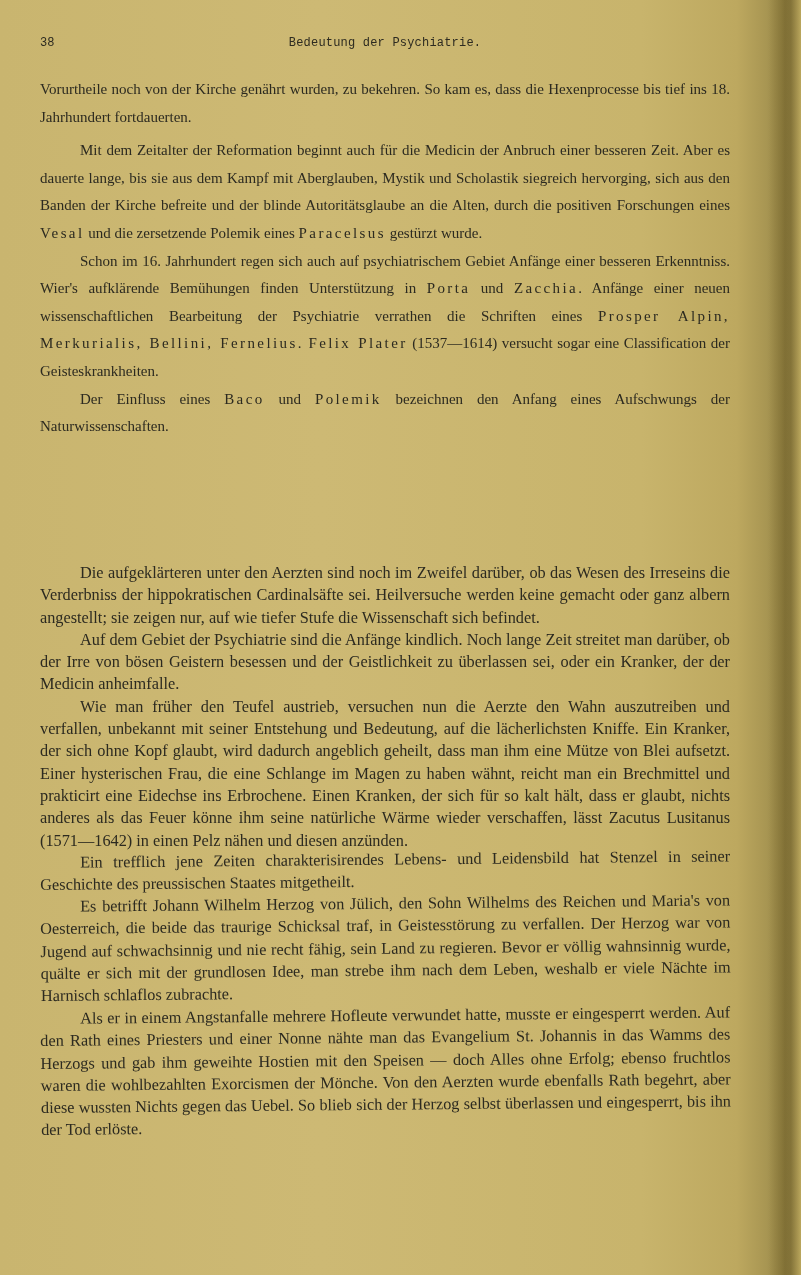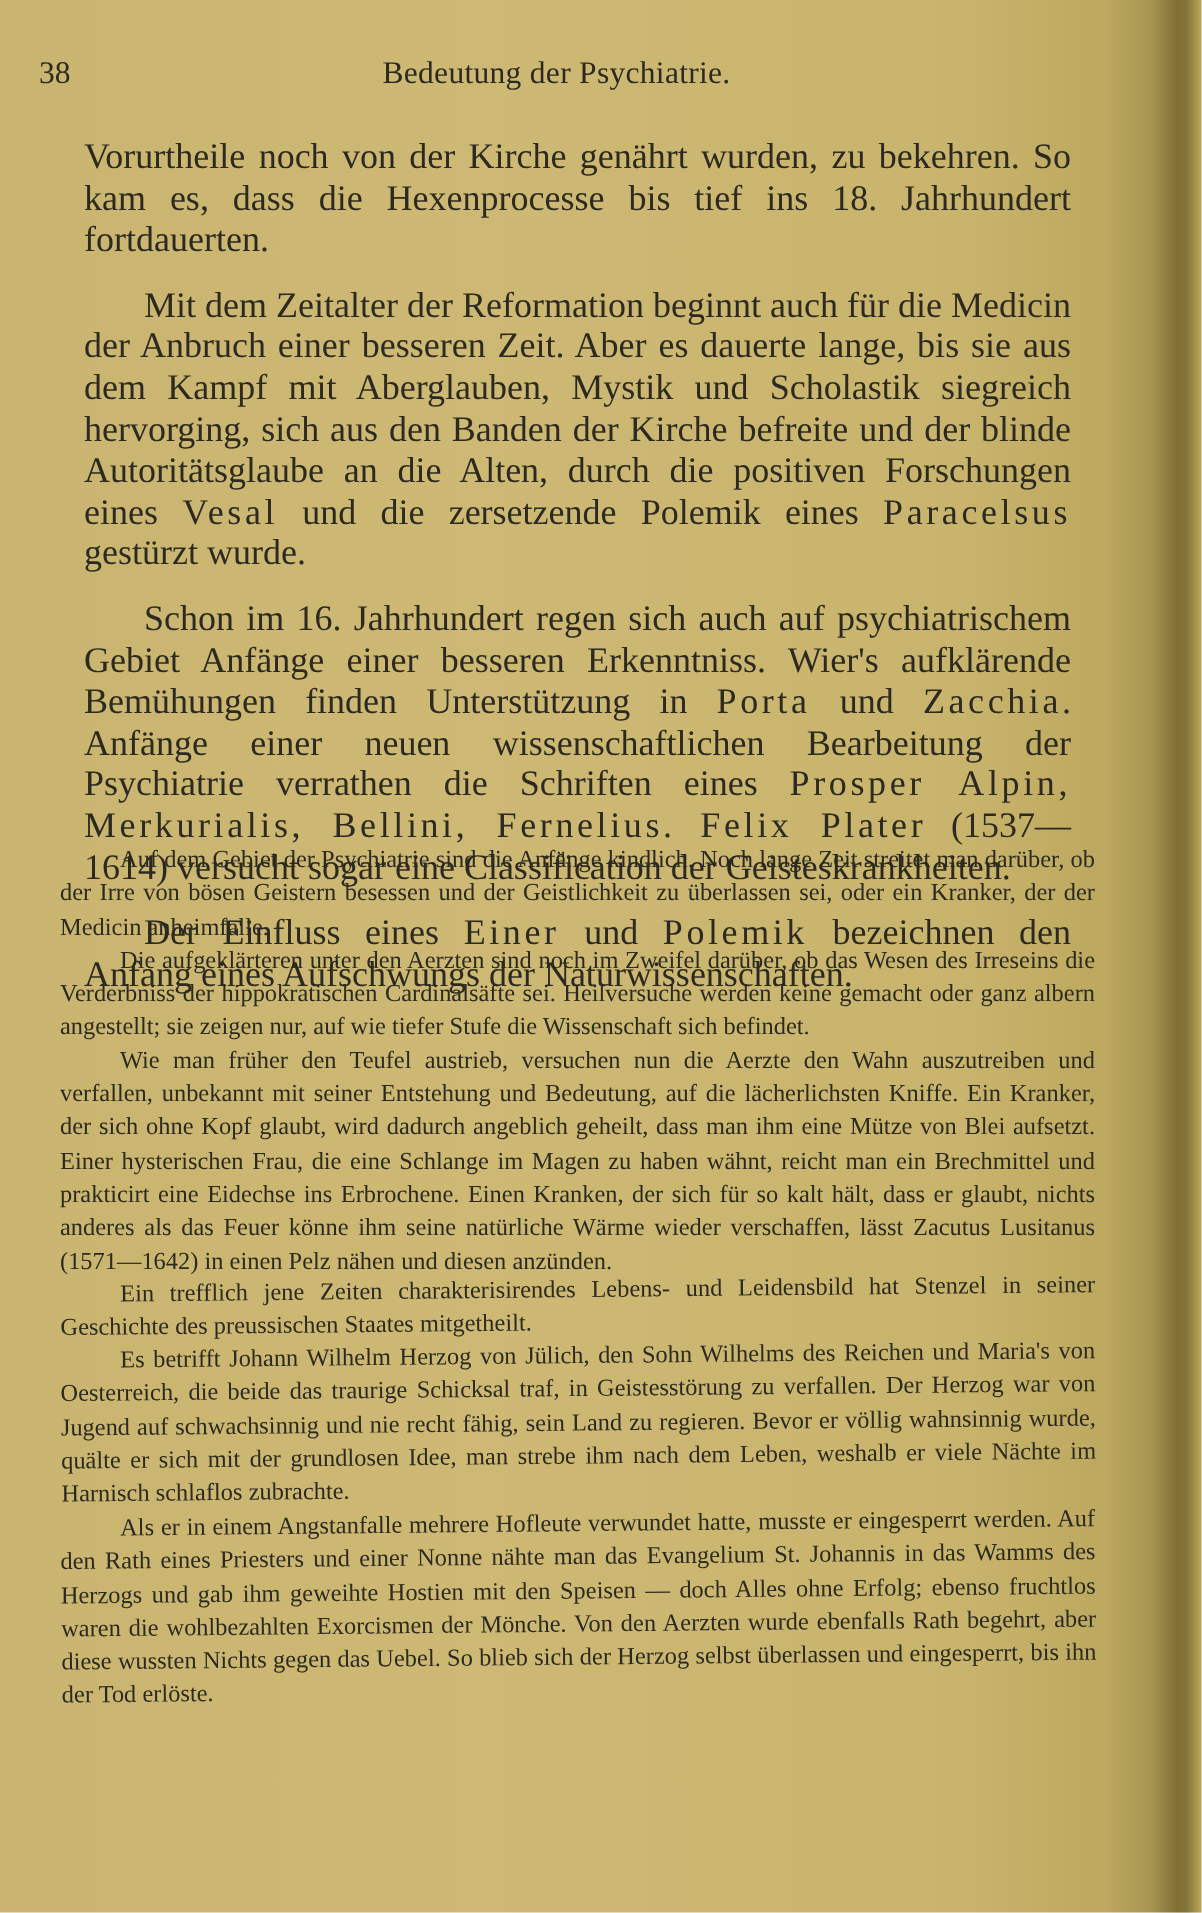--- a/index.html
+++ b/index.html
@@ -7,50 +7,50 @@
     width:801px; height:1275px; overflow:hidden; position:relative;
     background: linear-gradient(90deg, #c9b56f 0%, #cdb974 40%, #c8b46c 80%, #bda85f 92%, #a69451 96%, #8f7e3f 98%, #b9a55c 100%);
     font-family: "Liberation Serif", "DejaVu Serif", serif;
     color:#2c2a20;
   }
   .page { position:absolute; left:0; top:0; width:801px; height:1275px; }
   .spine {
     position:absolute; top:0; right:0; width:34px; height:1275px;
     background: linear-gradient(90deg, rgba(0,0,0,0) 0%, rgba(80,65,20,0.18) 45%, rgba(70,58,18,0.30) 70%, rgba(200,180,100,0.15) 100%);
   }
-  .header { position:absolute; top:36px; left:26px; width:690px; height:20px; font-size:21px; }
+  .header { position:absolute; top:36px; left:40px; width:690px; height:20px; font-size:12px;font-family:Liberation Mono, monospace; }
   .page-number { position:absolute; left:0; top:0; }
   .running-title { position:absolute; left:0; width:100%; top:0; text-align:center; letter-spacing:0.2px; }
 
   .text { position:absolute; left:40px; width:690px; text-align:justify; }
-  .large p { margin:16px; font-size:24px; line-height:27.6px; }
+  .large p { margin:0; font-size:15px; line-height:27.6px; }
   .small p { margin:0; font-size:16.3px; line-height:22.3px; }
   .indent { text-indent:40px; }
   .spaced { letter-spacing:2.4px; }
   .lower { transform: rotate(-0.55deg); transform-origin: 0 0; }
 </style>
 </head>
 <body>
 
 <div class="page">
   <div class="spine"></div>
 
   <div class="header">
     <span class="page-number">38</span>
     <div class="running-title">Bedeutung der Psychiatrie.</div>
   </div>
 
   <div class="text large" style="top:76px;">
     <p>Vorurtheile noch von der Kirche genährt wurden, zu bekehren. So kam es, dass die Hexenprocesse bis tief ins 18. Jahrhundert fortdauerten.</p>
     <p class="indent" style="margin-top:6px;"><span>Mit dem Zeitalter der Reformation beginnt auch für die Medicin der Anbruch einer besseren Zeit. Aber es dauerte lange, bis sie aus dem Kampf mit Aberglauben, Mystik und Scholastik siegreich hervorging, sich aus den Banden der Kirche befreite und der blinde Autoritätsglaube an die Alten, durch die positiven Forschungen eines </span><span class="spaced">Vesal</span><span> und die zersetzende Polemik eines </span><span class="spaced">Paracelsus</span><span> gestürzt wurde.</span></p>
     <p class="indent"><span>Schon im 16. Jahrhundert regen sich auch auf psychiatrischem Gebiet Anfänge einer besseren Erkenntniss. Wier's aufklärende Bemühungen finden Unterstützung in </span><span class="spaced">Porta</span><span> und </span><span class="spaced">Zacchia</span><span>. Anfänge einer neuen wissenschaftlichen Bearbeitung der Psychiatrie verrathen die Schriften eines </span><span class="spaced">Prosper Alpin, Merkurialis, Bellini, Fernelius.</span><span> </span><span class="spaced">Felix Plater</span><span> (1537—1614) versucht sogar eine Classification der Geisteskrankheiten.</span></p>
-    <p class="indent"><span>Der Einfluss eines </span><span class="spaced">Einer</span><span> und </span><span class="spaced">Polemik</span><span> bezeichnen den Anfang eines Aufschwungs der Naturwissenschaften.</span></p>
+    <p class="indent"><span>Der Einfluss eines </span><span class="spaced">Baco</span><span> und </span><span class="spaced">Polemik</span><span> bezeichnen den Anfang eines Aufschwungs der Naturwissenschaften.</span></p>
   </div>
 
   <div class="text small" style="top:562px;">
+    <p class="indent">Die aufgeklärteren unter den Aerzten sind noch im Zweifel darüber, ob das Wesen des Irreseins die Verderbniss der hippokratischen Cardinalsäfte sei. Heilversuche werden keine gemacht oder ganz albern angestellt; sie zeigen nur, auf wie tiefer Stufe die Wissenschaft sich befindet.</p>
     <p class="indent">Auf dem Gebiet der Psychiatrie sind die Anfänge kindlich. Noch lange Zeit streitet man darüber, ob der Irre von bösen Geistern besessen und der Geistlichkeit zu überlassen sei, oder ein Kranker, der der Medicin anheimfalle.</p>
-    <p class="indent">Die aufgeklärteren unter den Aerzten sind noch im Zweifel darüber, ob das Wesen des Irreseins die Verderbniss der hippokratischen Cardinalsäfte sei. Heilversuche werden keine gemacht oder ganz albern angestellt; sie zeigen nur, auf wie tiefer Stufe die Wissenschaft sich befindet.</p>
     <p class="indent">Wie man früher den Teufel austrieb, versuchen nun die Aerzte den Wahn auszutreiben und verfallen, unbekannt mit seiner Entstehung und Bedeutung, auf die lächerlichsten Kniffe. Ein Kranker, der sich ohne Kopf glaubt, wird dadurch angeblich geheilt, dass man ihm eine Mütze von Blei aufsetzt. Einer hysterischen Frau, die eine Schlange im Magen zu haben wähnt, reicht man ein Brechmittel und prakticirt eine Eidechse ins Erbrochene. Einen Kranken, der sich für so kalt hält, dass er glaubt, nichts anderes als das Feuer könne ihm seine natürliche Wärme wieder verschaffen, lässt Zacutus Lusitanus (1571—1642) in einen Pelz nähen und diesen anzünden.</p>
     <p class="indent lower">Ein trefflich jene Zeiten charakterisirendes Lebens- und Leidensbild hat Stenzel in seiner Geschichte des preussischen Staates mitgetheilt.</p>
     <p class="indent lower">Es betrifft Johann Wilhelm Herzog von Jülich, den Sohn Wilhelms des Reichen und Maria's von Oesterreich, die beide das traurige Schicksal traf, in Geistesstörung zu verfallen. Der Herzog war von Jugend auf schwachsinnig und nie recht fähig, sein Land zu regieren. Bevor er völlig wahnsinnig wurde, quälte er sich mit der grundlosen Idee, man strebe ihm nach dem Leben, weshalb er viele Nächte im Harnisch schlaflos zubrachte.</p>
     <p class="indent lower">Als er in einem Angstanfalle mehrere Hofleute verwundet hatte, musste er eingesperrt werden. Auf den Rath eines Priesters und einer Nonne nähte man das Evangelium St. Johannis in das Wamms des Herzogs und gab ihm geweihte Hostien mit den Speisen — doch Alles ohne Erfolg; ebenso fruchtlos waren die wohlbezahlten Exorcismen der Mönche. Von den Aerzten wurde ebenfalls Rath begehrt, aber diese wussten Nichts gegen das Uebel. So blieb sich der Herzog selbst überlassen und eingesperrt, bis ihn der Tod erlöste.</p>
   </div>
 </div>
 
 </body></html>

